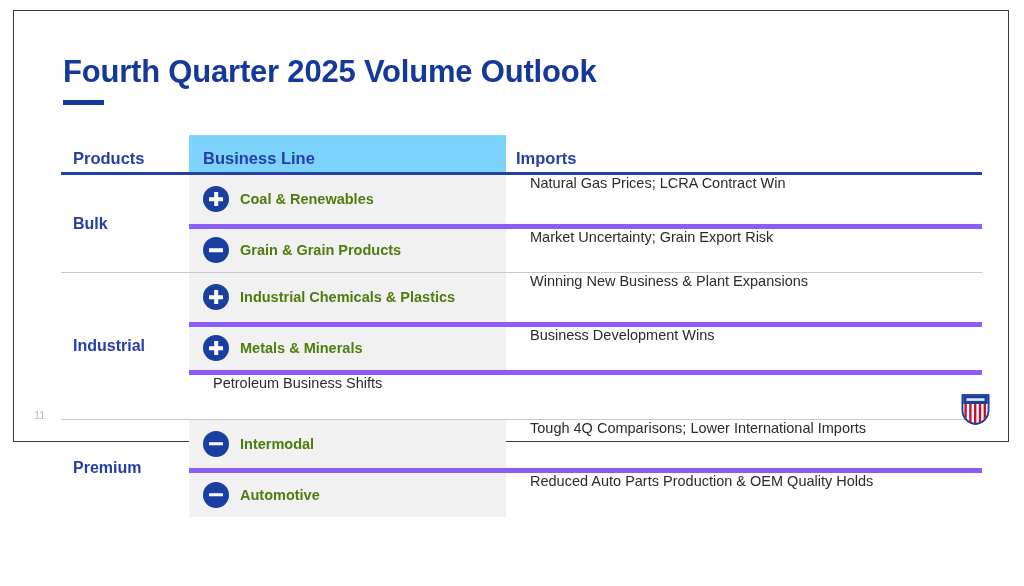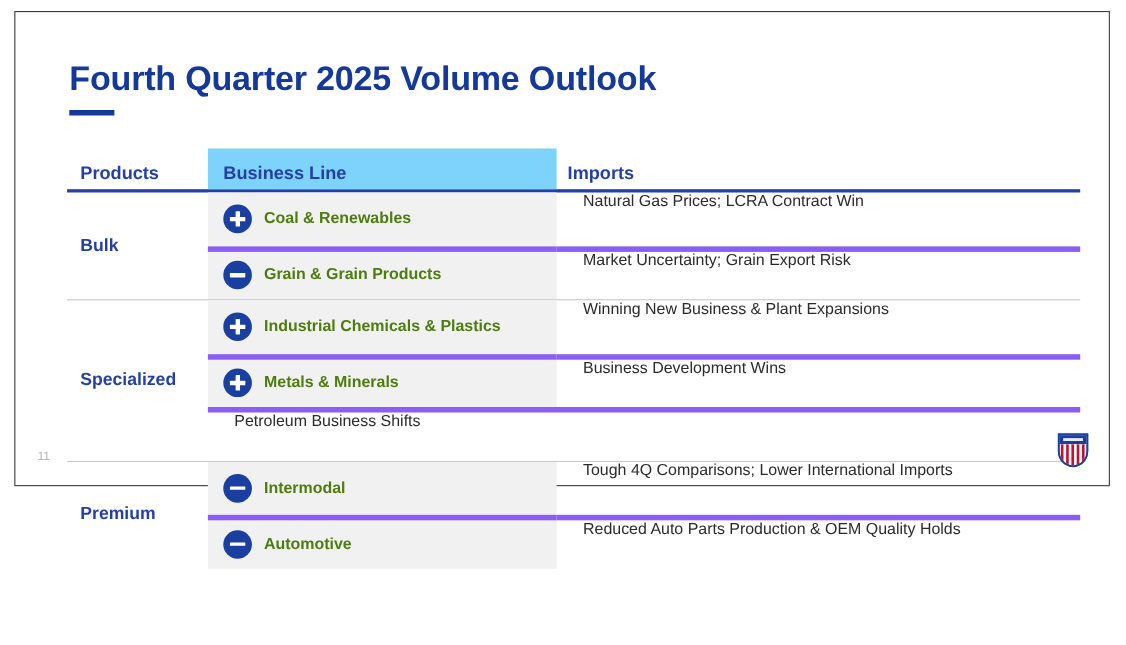--- a/index.html
+++ b/index.html
@@ -259,21 +259,21 @@
                 <span class="badge minus"></span>
                 <span class="bl-label">Grain &amp; Grain Products</span>
               </div>
               <div class="ol-cell">
                 <span class="ol-label">Market Uncertainty; Grain Export Risk</span>
               </div>
             </div>
           </div>
         </div>
         <div class="group">
-          <div class="group-label">Specialized</div>
+          <div class="group-label">Industrial</div>
           <div class="group-rows">
             <div class="brow">
               <div class="bl-cell">
                 <span class="badge plus"></span>
                 <span class="bl-label">Industrial Chemicals &amp; Plastics</span>
               </div>
               <div class="ol-cell">
                 <span class="ol-label">Winning New Business &amp; Plant Expansions</span>
               </div>
             </div>

